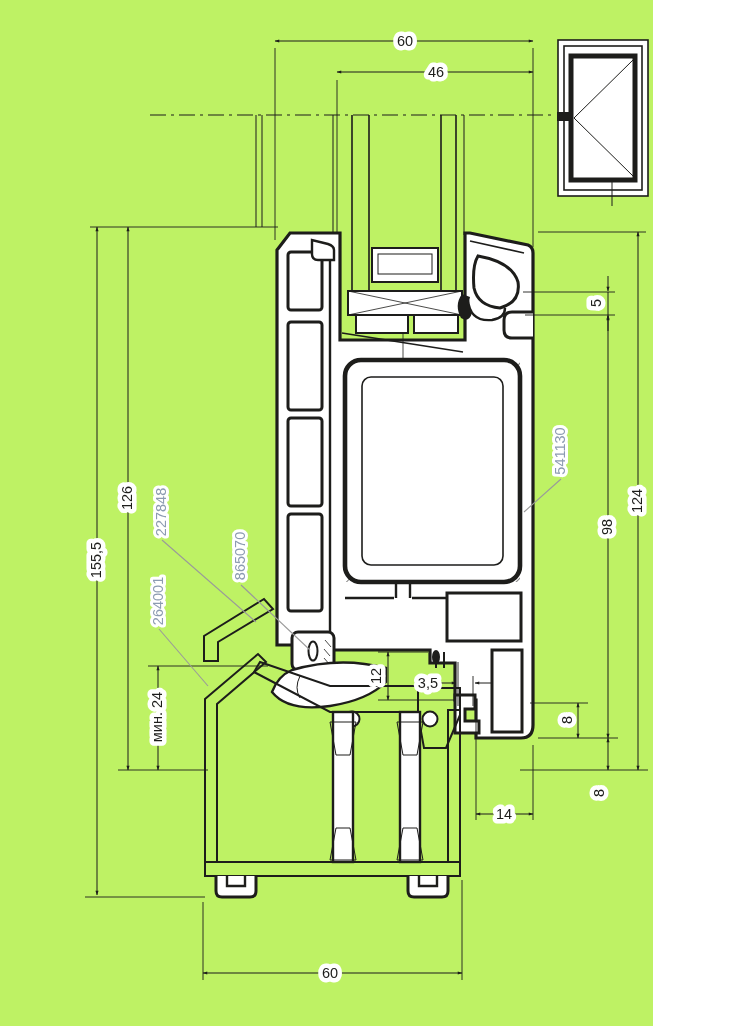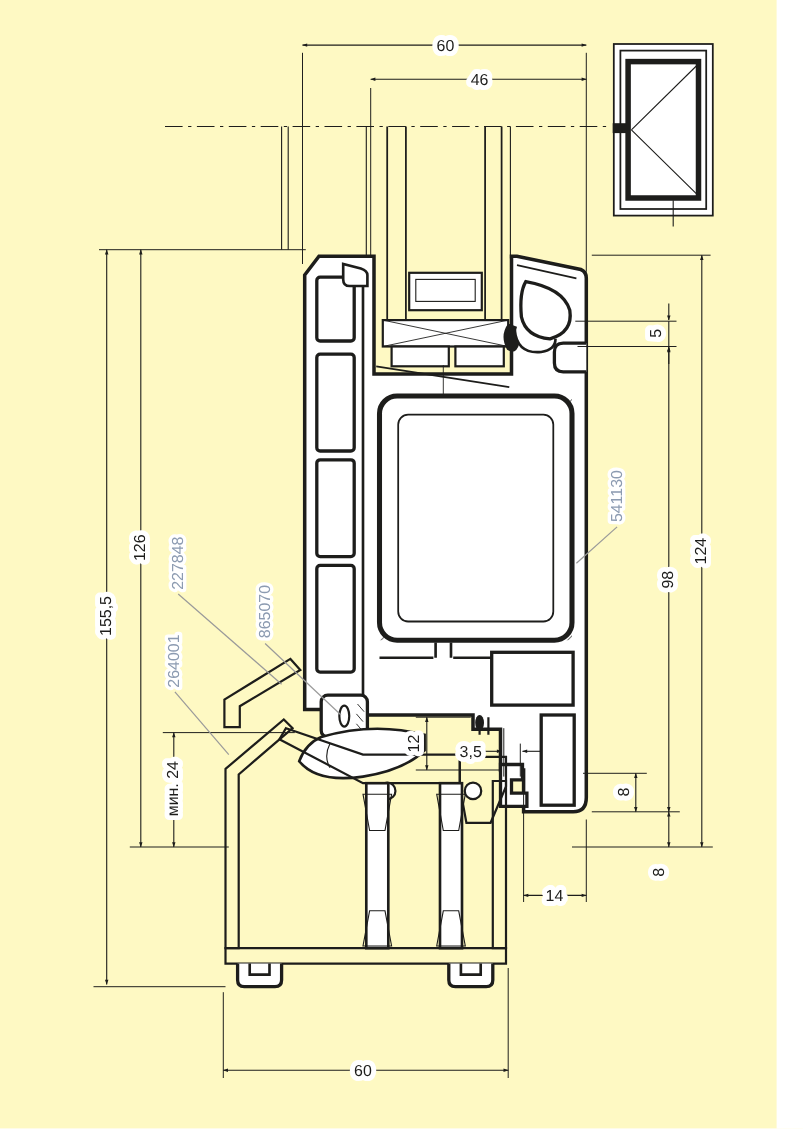--- a/index.html
+++ b/index.html
@@ -1,16 +1,16 @@
 <!DOCTYPE html>
 <html><head>
 <meta charset="utf-8">
 <style>
   html,body{margin:0;padding:0;background:#fff;}
-  .canvas{position:relative;width:706px;height:1026px;background:#fef9c3;overflow:hidden;
+  .canvas{position:relative;width:653px;height:1026px;background:#bef264;overflow:hidden;
           font-family:"Liberation Sans", sans-serif;}
   svg{display:block}
   .ln{stroke:#1d1d1b;fill:none;stroke-linecap:butt;stroke-linejoin:miter;}
   .s08{stroke-width:.8}.s1{stroke-width:1}.s16{stroke-width:1.6}.s2{stroke-width:2}
   .s24{stroke-width:2.4}.s3{stroke-width:3}.s32{stroke-width:3.2}.s45{stroke-width:4.6}
   .fw{fill:#fff}.fb{fill:#1d1d1b;stroke:none}
   .dimline{stroke:#1d1d1b;stroke-width:1;fill:none}
   .extline{stroke:#1d1d1b;stroke-width:.9;fill:none}
   .leader{stroke:#9a9a9a;stroke-width:1.1;fill:none}
   text.dim{font:14.5px "Liberation Sans",sans-serif;fill:#1d1d1b;

